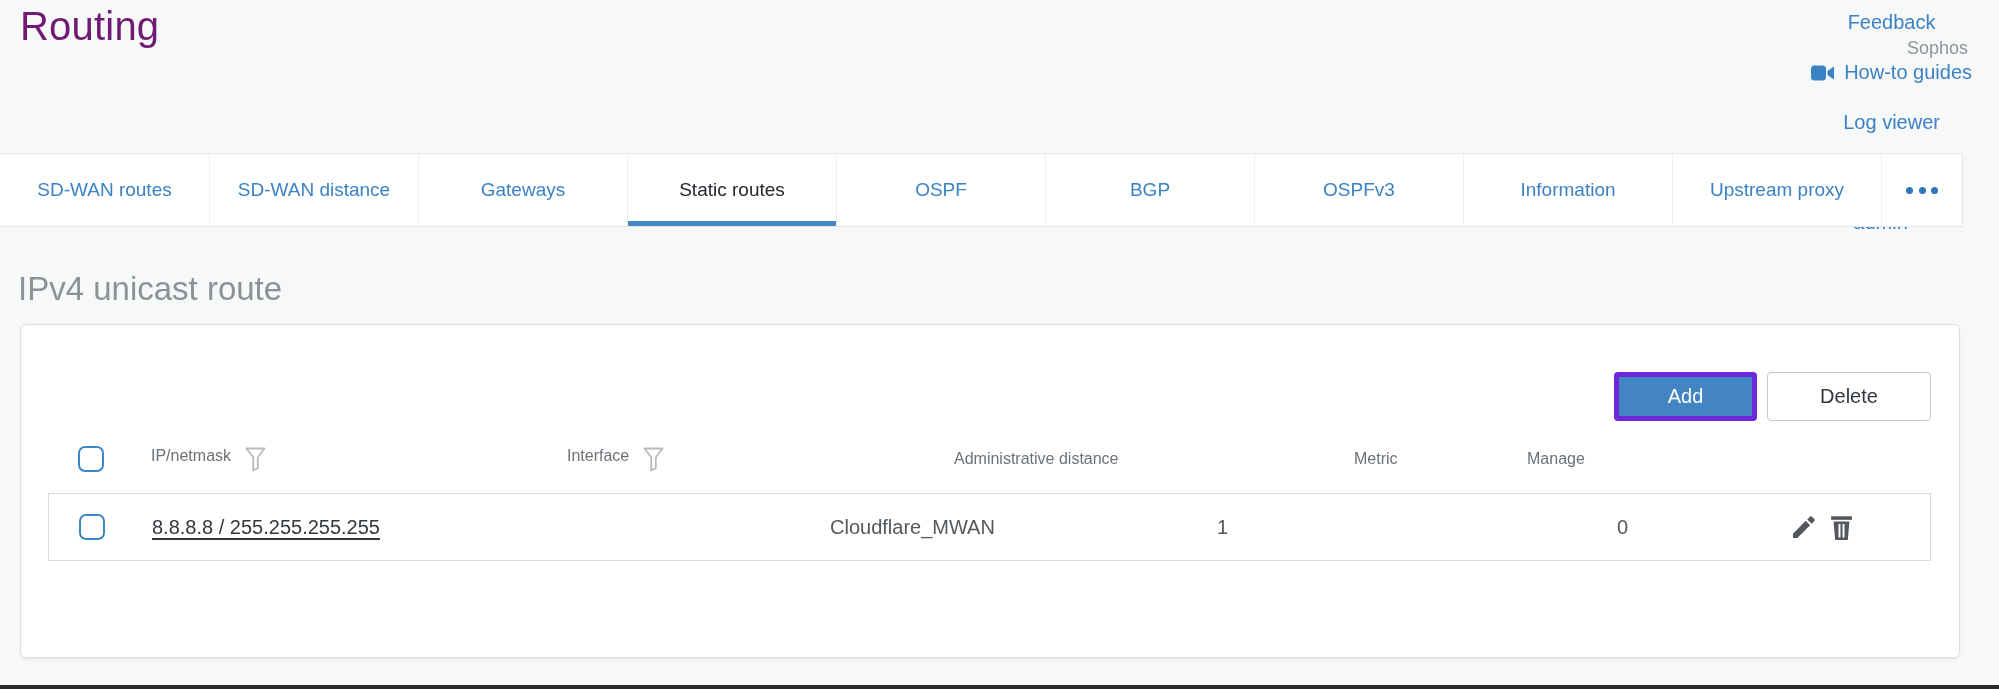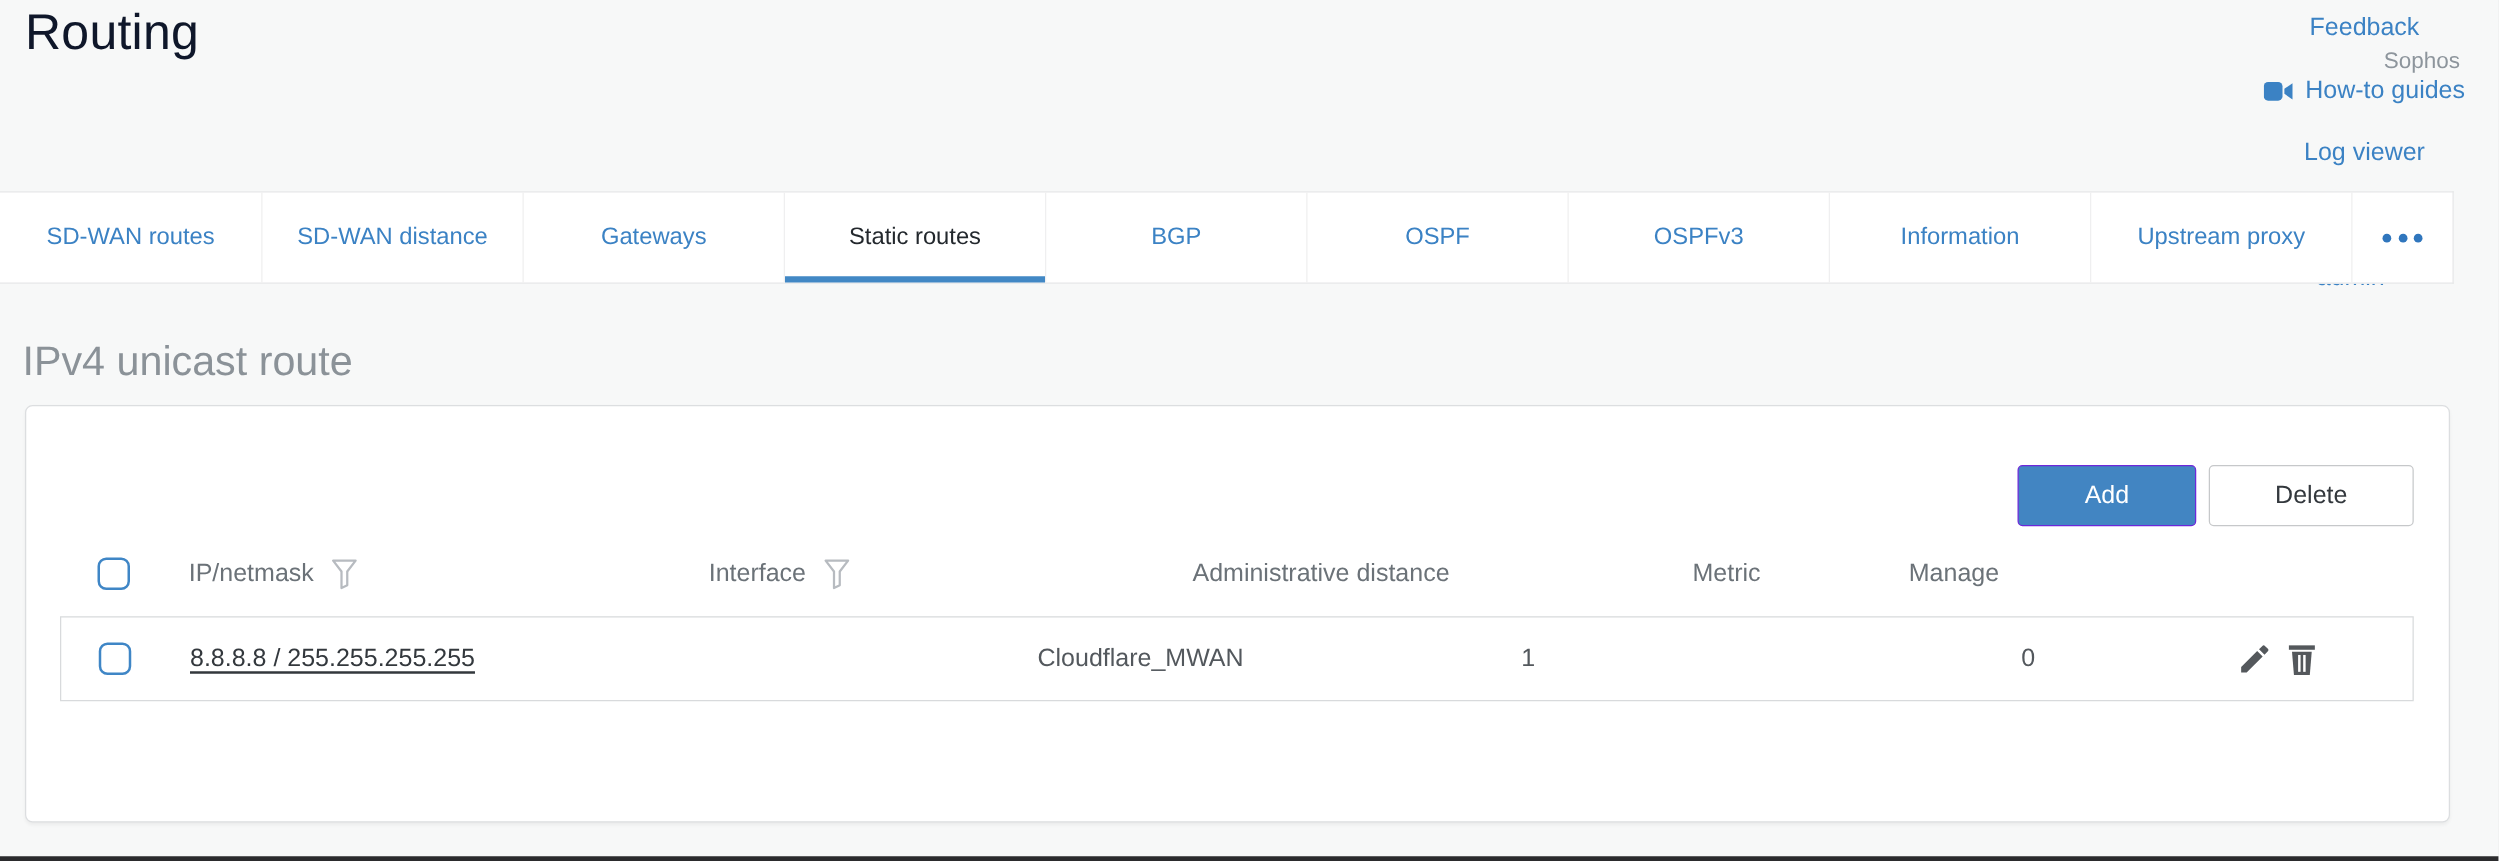--- a/index.html
+++ b/index.html
@@ -7,21 +7,21 @@
   .page {
     position:relative; width:1999px; height:689px;
     background:#f7f8f8; overflow:hidden;
     font-family:"Liberation Sans", sans-serif;
     -webkit-font-smoothing:antialiased;
   }
 
   
   .page-title {
     position:absolute; left:20px; top:4px;
-    font-size:40px; font-weight:400; color:#0f172a; letter-spacing:.2px;
+    font-size:40px; font-weight:400; color:#701a75; letter-spacing:.2px;
   }
   .topnav {
     position:absolute; top:11px; right:27px;
     display:flex; align-items:center; gap:27px;flex-direction:column;
   }
   .topnav .nav-item {
     display:flex; align-items:center; gap:9px;
     font-size:20px; font-weight:500; color:#3b82c4; cursor:pointer; white-space:nowrap;
   }
   .brand {
@@ -59,37 +59,37 @@
     padding:0 28px 0 27px;
   }
   .card-actions {
     display:flex; justify-content:flex-end; gap:10px; margin-top:47px;
   }
   .btn {
     height:49px; border-radius:4px; font-size:20px; font-weight:500;
     display:flex; align-items:center; justify-content:center; cursor:pointer;
     font-family:"Liberation Sans", sans-serif;
   }
-  .btn-primary { width:143px; background:#4285c2; color:#ffffff; border:1px solid #6d28d9; }
+  .btn-primary { width:143px; background:#4285c2; color:#ffffff; border:5px solid #6d28d9; }
   .btn-secondary { width:164px; background:#ffffff; color:#33383d; border:1px solid #c6c8ca; }
 
   .thead { display:flex; align-items:center; height:46px; margin-top:15px; }
   .trow  {
     display:flex; align-items:center; height:68px; margin-top:11px;
     border:1px solid #d8dadc; background:#ffffff;
   }
   .col-check  { width:103px; display:flex; align-items:center; }
   .col-ip     { width:416px; }
   .col-gw     { width:262px; }
   .col-if     { width:387px; }
   .col-admin  { width:400px; }
   .col-metric { width:173px; }
   .col-manage { flex:1; display:flex; align-items:center; gap:12px; }
 
-  .hcell { display:flex; align-items:center; gap:14px; font-size:20px; color:#6b7278; }
+  .hcell { display:flex; gap:14px; font-size:16px; color:#6b7278; }
   .checkbox {
     width:26px; height:26px; margin-left:30px;
     border:2.5px solid #3f86c6; border-radius:7px; background:#ffffff; cursor:pointer;
   }
   .cell { font-size:20px; color:#53585d; }
   .route-link {
     font-size:20px; font-weight:500; color:#33383d; text-decoration:underline;
     text-underline-offset:4px; cursor:pointer;
   }
   .icon-btn { display:flex; align-items:center; cursor:pointer; }
@@ -142,24 +142,24 @@
     <div class="tab">
         <span>SD-WAN distance</span>
       </div>
     <div class="tab">
         <span>Gateways</span>
       </div>
     <div class="tab active">
         <span>Static routes</span>
       </div>
     <div class="tab">
+        <span>OSPF</span>
+      </div>
+    <div class="tab">
         <span>BGP</span>
-      </div>
-    <div class="tab">
-        <span>OSPF</span>
       </div>
     <div class="tab">
         <span>OSPFv3</span>
       </div>
     <div class="tab">
         <span>Information</span>
       </div>
     <div class="tab">
         <span>Upstream proxy</span>
       </div>

